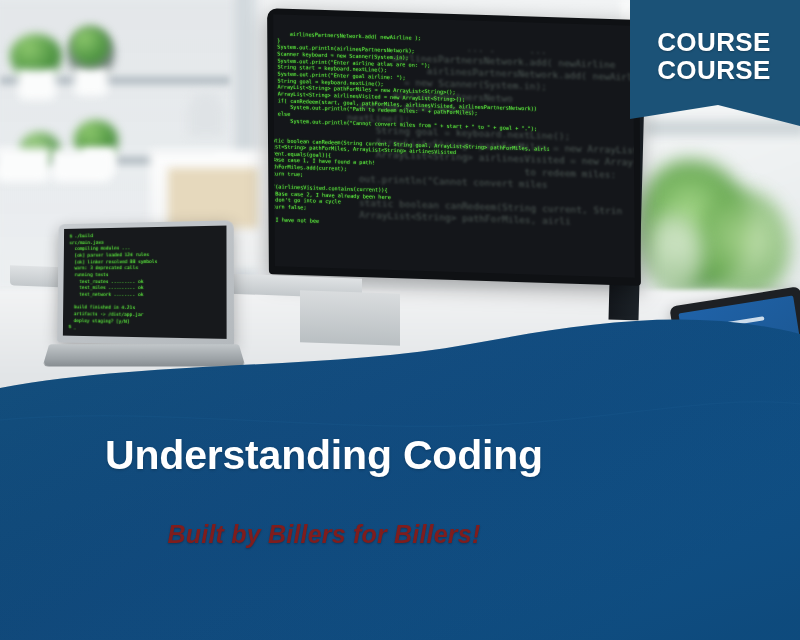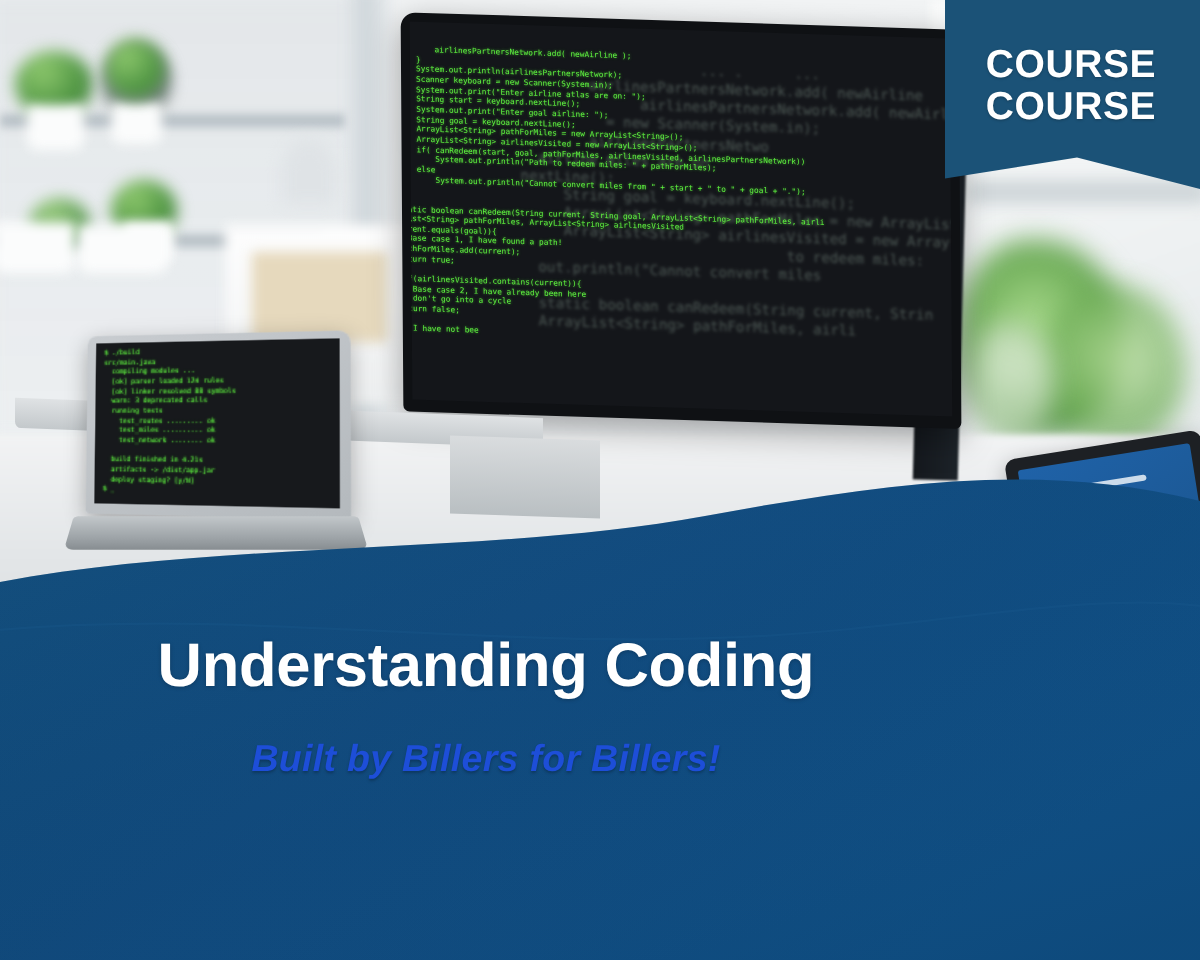--- a/index.html
+++ b/index.html
@@ -167,35 +167,35 @@
     filter:blur(.6px);
   }
 
   
   .overlay-svg {
     position:absolute; left:0; top:300px; width:800px; height:340px;
   }
 
   
   .text-block {
-    position:absolute; left:0; top:418px; width:648px;
+    position:absolute; left:0; top:430px; width:648px;
     text-align:center;
   }
   .title {
     color:#ffffff;
     font-size:41px;
     font-weight:bold;
     line-height:1.22;
     letter-spacing:-0.2px;
     text-shadow:0 1px 3px rgba(0,0,0,.22);
   }
   .title .l2 { display:block; }
   .subtitle {
-    margin-top:24px;
-    color:#1d4ed8;
+    margin-top:40px;
+    color:#7f1d1d;
     font-size:25px;
     font-weight:bold;
     font-style:italic;
     letter-spacing:0.2px;
     text-shadow:0 1px 2px rgba(0,0,0,.25);
   }
 
   
   .ribbon-svg {
     position:absolute; left:628px; top:0; width:172px; height:132px;

